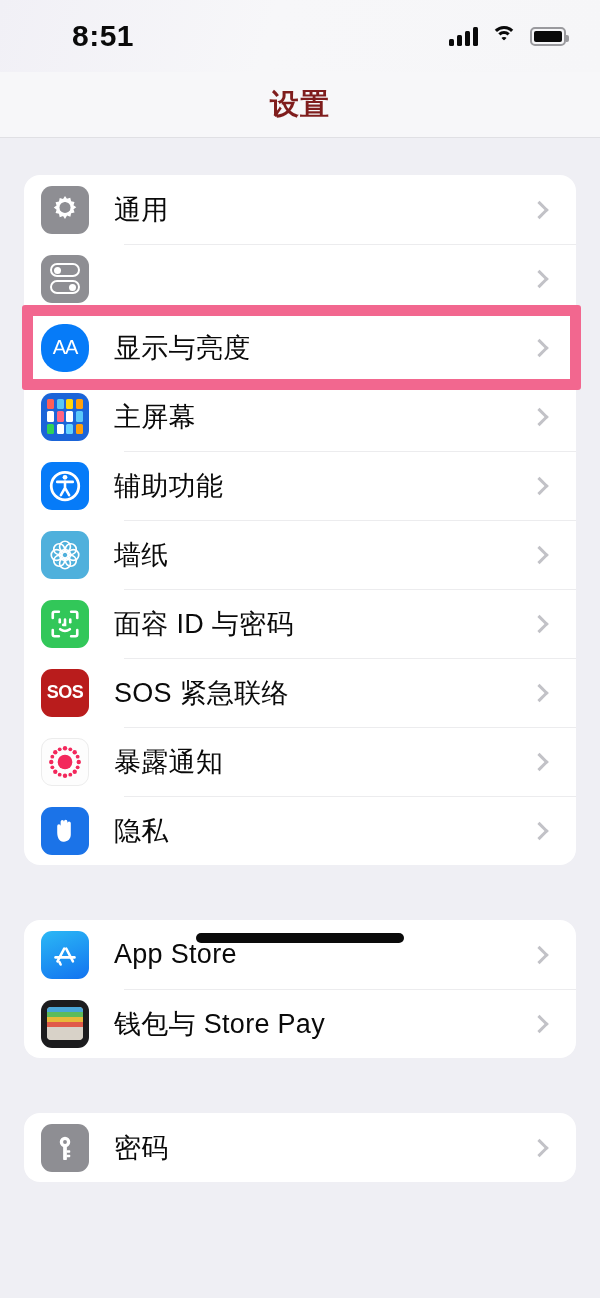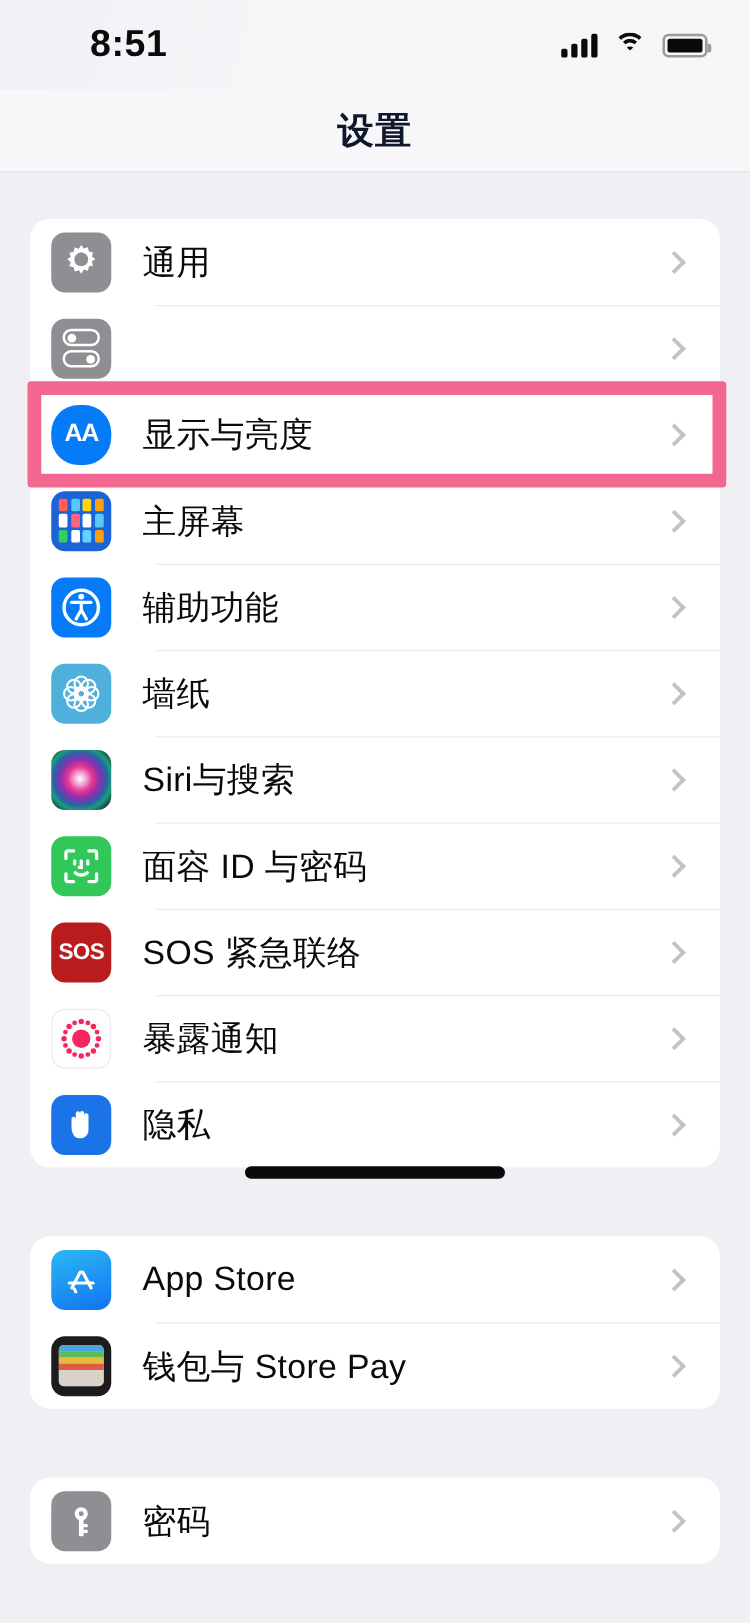--- a/index.html
+++ b/index.html
@@ -37,21 +37,21 @@
   .batt::after { content:""; position:absolute; right:-5px; top:6px; width:3px; height:7px;
                  background:#9a9a9e; border-radius: 0 2px 2px 0; }
   .batt i { display:block; width: 100%; height: 100%; background: #0a0a0a; border-radius: 2px; }
 
   
   .navbar {
     position: absolute; top: 72px; left: 0; width: 600px; height: 66px;
     background: #f7f7f9; display: flex; align-items: center; justify-content: center;
     border-bottom: 1px solid #e0e0e4;
   }
-  .navtitle { font-size: 29px; font-weight: 600; color: #0f172a; letter-spacing: 1px; }
+  .navtitle { font-size: 29px; font-weight: 600; color: #7f1d1d; letter-spacing: 1px; }
 
   
   .content { position: absolute; top: 138px; left: 0; width: 600px; height: 1160px; background:#efeff4; }
   .group { margin: 0 24px; background: #ffffff; border-radius: 16px; overflow: hidden; }
   .g1 { margin-top: 37px; }
   .g2 { margin-top: 55px; text-align: right; }
   .g3 { margin-top: 55px; }
 
   .row { display: flex; align-items: center; height: 69px; position: relative; padding-left: 17px; }
   .row + .row::before {
@@ -65,21 +65,21 @@
           transform: translateY(-50%) rotate(45deg); }
 
   
   .ic-gear { background:#8e8e93; }
   .ic-gear svg { width: 34px; height: 34px; }
   .ic-cc { background:#8e8e93; flex-direction: column; gap: 3px; }
   .cc-t { width: 30px; height: 14px; border: 2.5px solid #fff; border-radius: 7px; position: relative; }
   .cc-t::after { content:""; position:absolute; width:7px; height:7px; background:#fff; border-radius:50%; top:1.5px; }
   .cc-t.a::after { left: 2px; }
   .cc-t.b::after { right: 2px; }
-  .ic-aa { background:#067bf8; color:#fff; font-size:20px; font-weight:700; letter-spacing:-1px;border-radius:22px; }
+  .ic-aa { background:#067bf8; color:#fff; font-size:20px; font-weight:400; letter-spacing:-1px;border-radius:22px; }
   .ic-home { background:#1b64d8; padding: 6px; }
   .home-grid { width:100%; height:100%; display:grid; grid-template-columns: repeat(4,1fr);
                grid-template-rows: repeat(3,1fr); gap: 2.5px; }
   .home-grid i { border-radius: 1.5px; display:block; }
   .ic-acc { background:#067bf8; }
   .ic-wall { background:#4fb0dc; }
   .ic-siri { background: radial-gradient(circle at 48% 48%, #ffffff 0%, #f0a0d8 14%, #e8378f 28%, #8b2fb0 44%, #2f5ea8 60%, #16a17a 72%, #241626 92%); }
   .ic-face { background:#32c759; }
   .ic-sos { background:#b91c1c; color:#fff; font-size:18px; font-weight:700; letter-spacing:-.5px; }
   .ic-expo { background:#fdfdfd; border: 1px solid #ececec; }
@@ -218,25 +218,20 @@
               <circle cx="31" cy="17" r="6.5"></circle>
               <circle cx="17" cy="31" r="6.5"></circle>
               <circle cx="31" cy="31" r="6.5"></circle>
             </g>
           </svg>
         </div>
         <div class="label">墙纸</div>
         <div class="chev"></div>
       </div>
 
-      <div class="row">
-        <div class="ico ic-siri"></div>
-        <div class="label">Siri与搜索</div>
-        <div class="chev"></div>
-      </div>
 
       <div class="row">
         <div class="ico ic-face">
           <svg viewBox="0 0 48 48" style="width:42px;height:42px">
             <g fill="none" stroke="#fff" stroke-width="3" stroke-linecap="round">
               <path d="M10 17 V12 a2 2 0 0 1 2-2 h5"></path>
               <path d="M38 17 V12 a2 2 0 0 0-2-2 h-5"></path>
               <path d="M10 31 v5 a2 2 0 0 0 2 2 h5"></path>
               <path d="M38 31 v5 a2 2 0 0 1-2 2 h-5"></path>
               <path d="M18 19 v3"></path>

